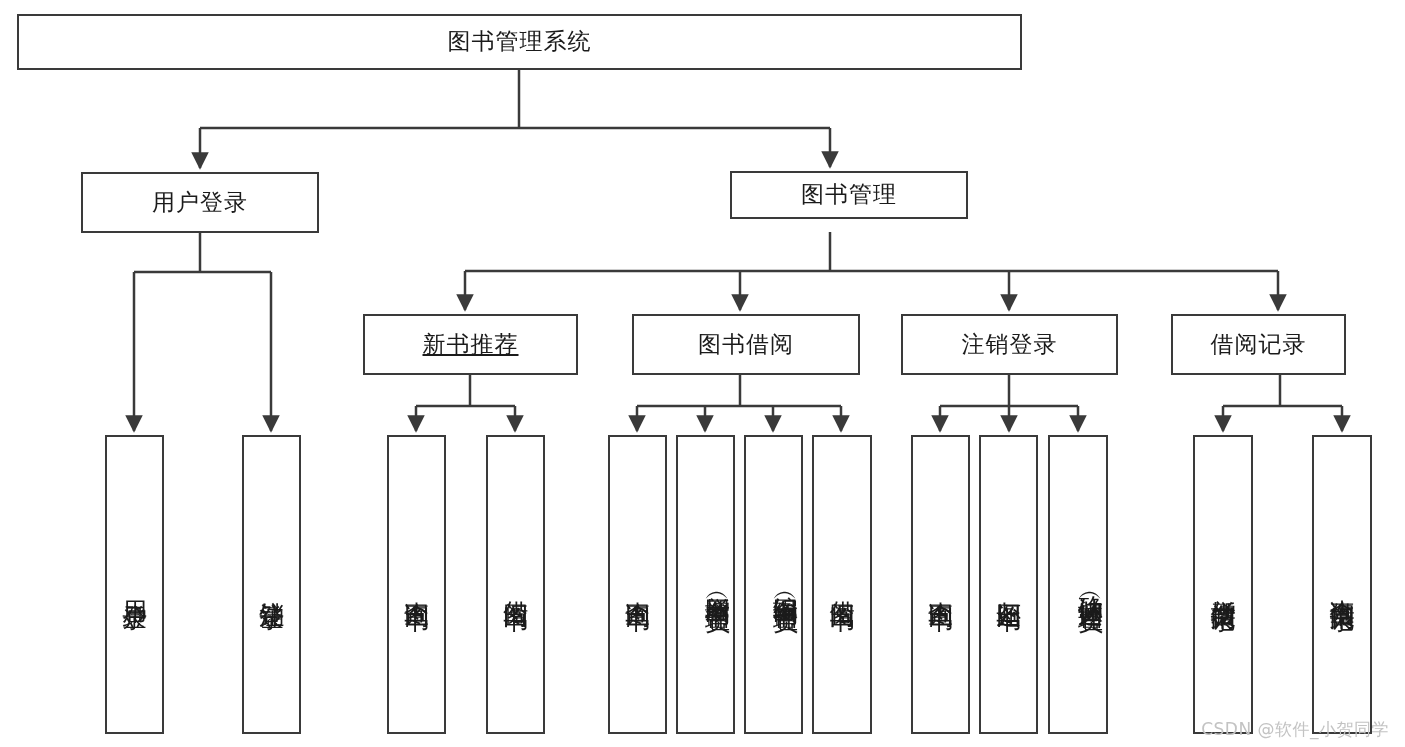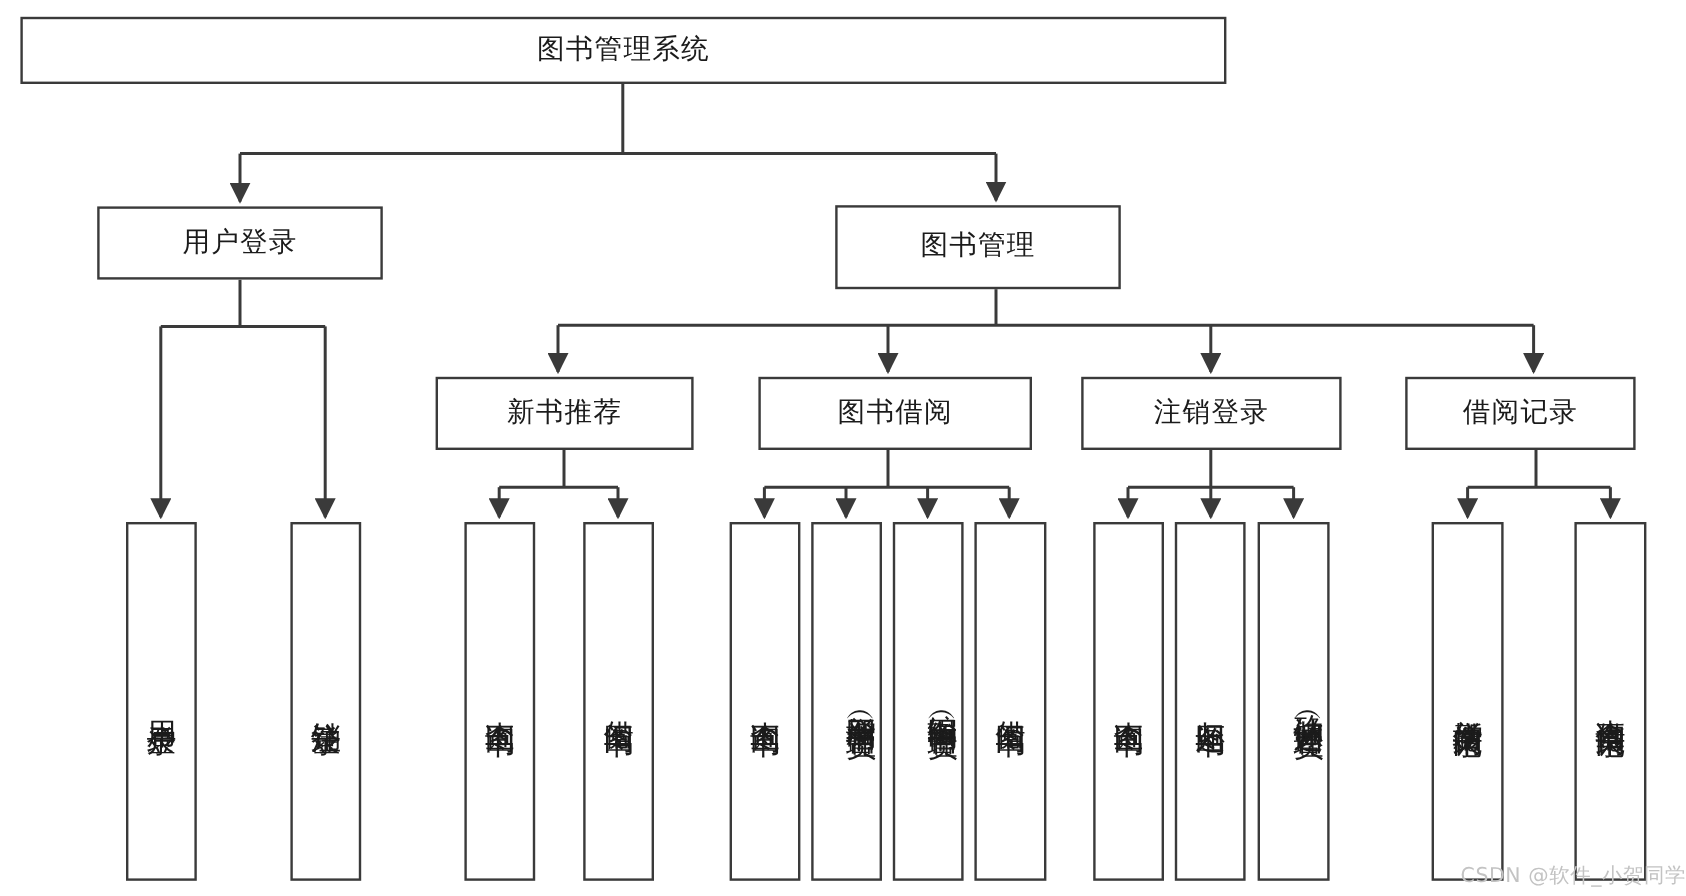--- a/index.html
+++ b/index.html
@@ -50,21 +50,21 @@
     text-align: center;
   }
   .node.vert .vtext {
     writing-mode: vertical-rl;
     text-orientation: upright;
     display: block;
     max-height: 100%;
   }
   #watermark {
     position: absolute;
-    right: 0;
+    right: 16px;
     bottom: 6px;
     font-size: 17px;
     color: #c3c3c3;
     letter-spacing: 0.5px;
     white-space: nowrap;
   }
 </style>
 </head>
 <body>
 
@@ -120,34 +120,34 @@
     </g>
   </svg>
 
   <div class="node horiz" style="left:17px; top:14px; width:1005px; height:56px;">
     <span>图书管理系统</span>
   </div>
 
   <div class="node horiz" style="left:81px; top:172px; width:238px; height:61px;">
     <span>用户登录</span>
   </div>
-  <div class="node horiz" style="left:696px; top:171px; width:238px; height:70px;">
+  <div class="node horiz" style="left:730px; top:171px; width:238px; height:48px;">
     <span>图书管理</span>
   </div>
 
-  <div class="node horiz" style="left:363px; top:314px; width:215px; height:61px;">
+  <div class="node horiz" style="left:363px; top:314px; width:215px; height:61px;text-decoration:underline;">
     <span>新书推荐</span>
   </div>
   <div class="node horiz" style="left:632px; top:314px; width:228px; height:61px;">
     <span>图书借阅</span>
   </div>
   <div class="node horiz" style="left:901px; top:314px; width:217px; height:61px;">
     <span>注销登录</span>
   </div>
-  <div class="node horiz" style="left:1171px; top:314px; width:192px; height:61px;">
+  <div class="node horiz" style="left:1171px; top:314px; width:175px; height:61px;">
     <span>借阅记录</span>
   </div>
 
   <div class="node vert" style="left:105px; top:435px; width:59px; height:299px;">
     <span class="vtext">用户登录</span>
   </div>
   <div class="node vert" style="left:242px; top:435px; width:59px; height:299px;">
     <span class="vtext">注销登录</span>
   </div>
   <div class="node vert" style="left:387px; top:435px; width:59px; height:299px;">

